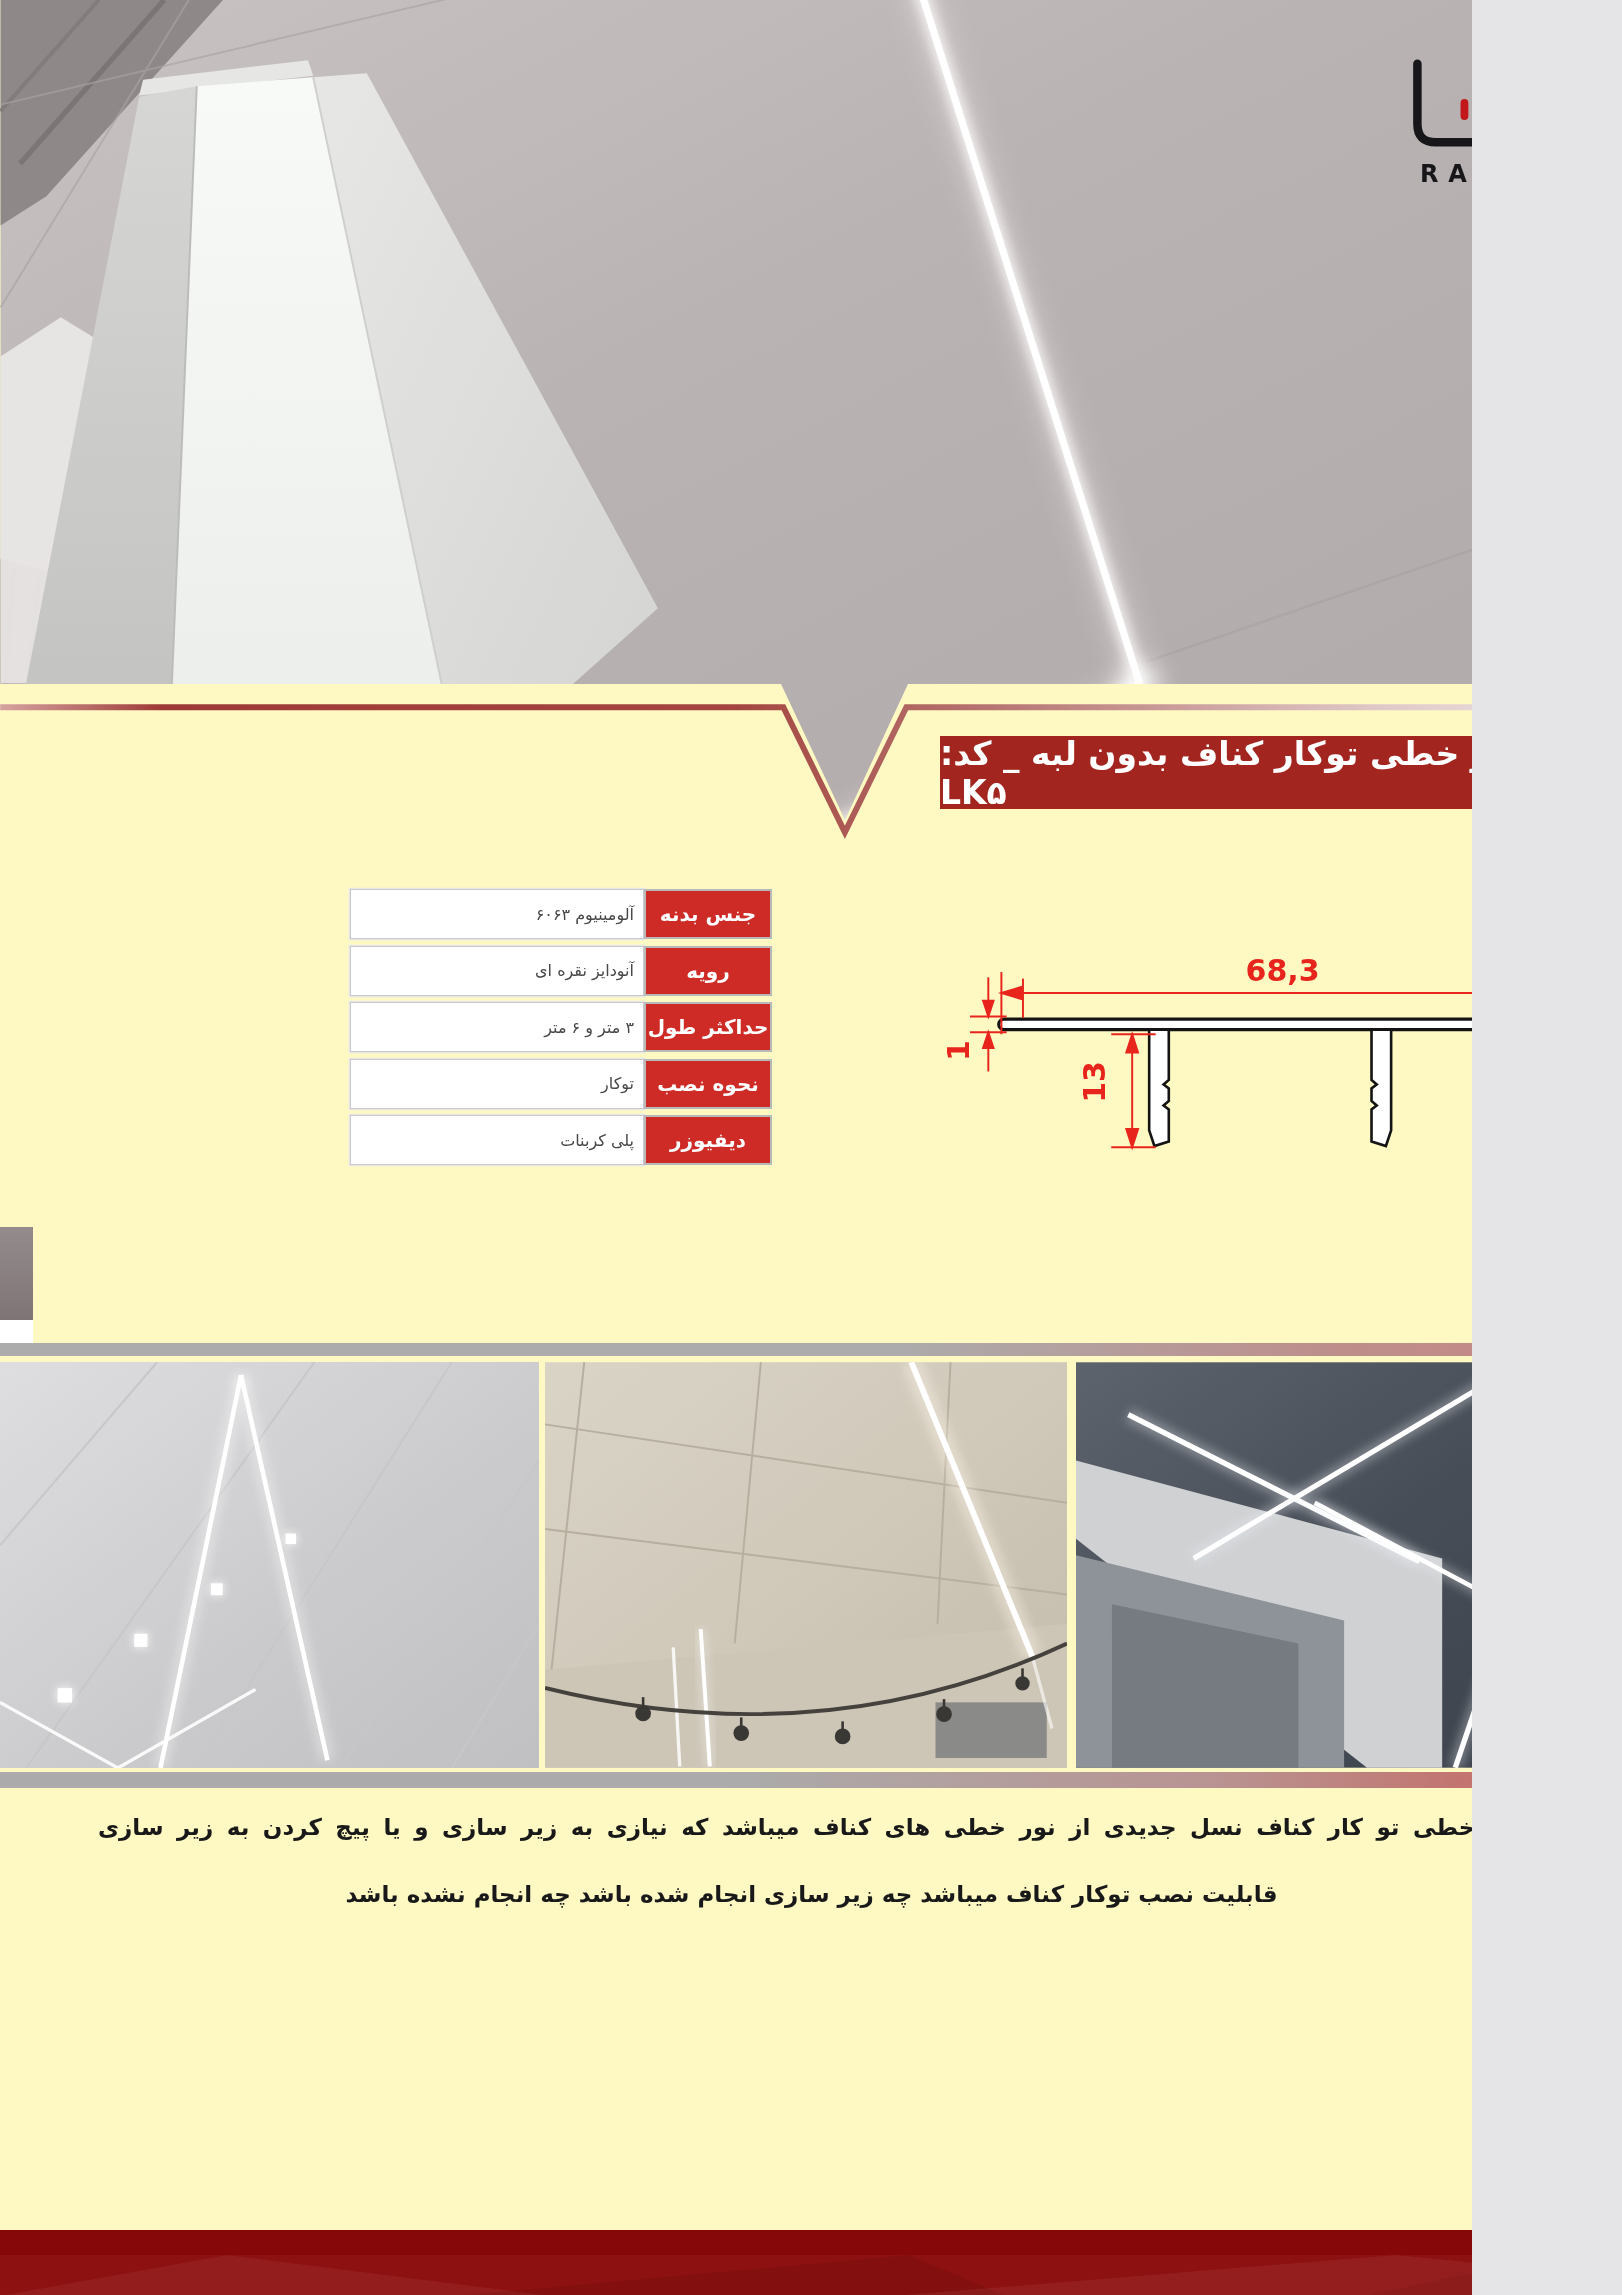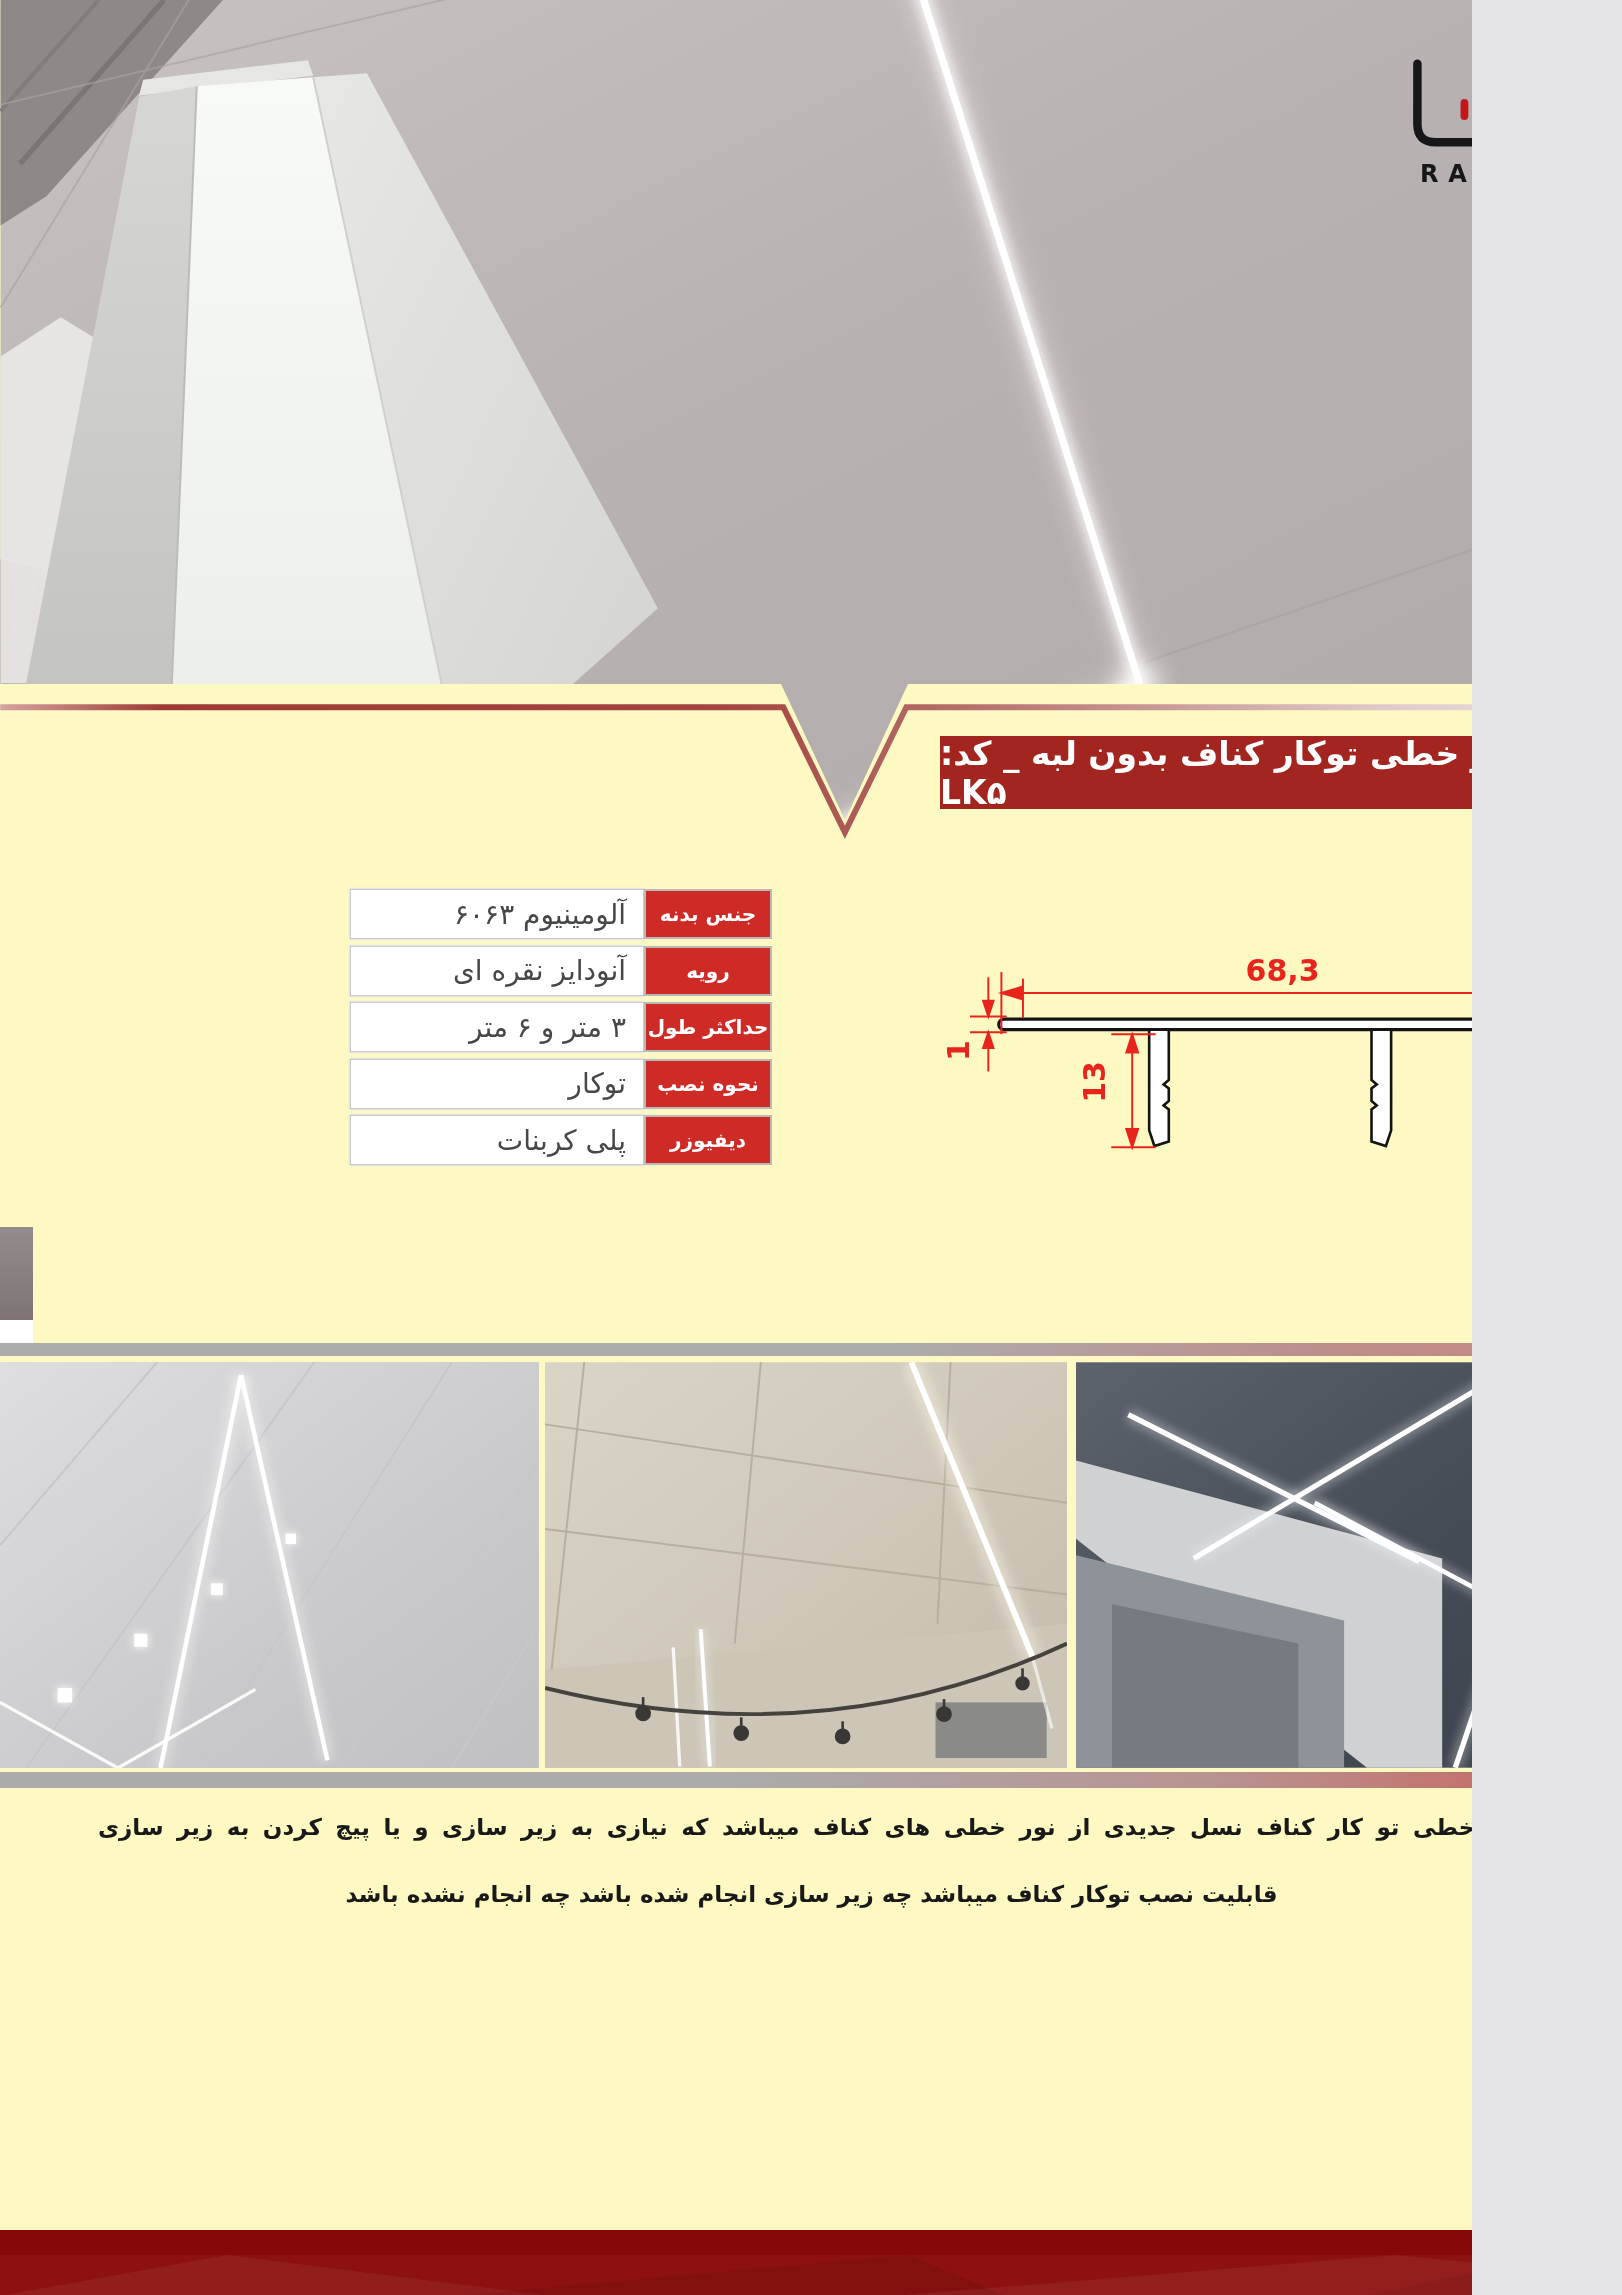--- a/index.html
+++ b/index.html
@@ -23,21 +23,21 @@
   
   .banner{position:absolute;left:940px;top:736px;width:682px;height:73px;background:#A2261F;
           color:#ffffff;font-size:33px;font-weight:bold;direction:rtl;text-align:left;
           display:flex;align-items:center;justify-content:flex-start;padding-right:22px;box-sizing:border-box;}
 
   
   .spec-table{position:absolute;left:350px;top:889px;width:433px;}
   .spec-row{display:flex;height:50px;margin-bottom:6.5px;}
   .spec-value{width:294px;height:50px;background:#ffffff;border:1.3px solid #C9C9CC;box-sizing:border-box;
               box-shadow:0 0 0 1.3px #E6E6E8;direction:rtl;color:#474747;
-              font-size:28px;display:flex;align-items:center;justify-content:flex-start;padding-right:17px;}
+              font-size:16px;display:flex;align-items:center;justify-content:flex-start;padding-right:9px;}
   .spec-label{width:128px;height:50px;margin-right:0;margin-left:0;background:#CE2B26;border:2.6px solid #B9B9B9;
               box-sizing:border-box;color:#ffffff;font-size:20px;font-weight:bold;direction:rtl;
               display:flex;align-items:center;justify-content:center;margin-inline-start:9.8px;}
   .spec-row{flex-direction:row;}
 
   
   .drawing{position:absolute;left:936px;top:913px;}
 
   
   .left-fragment{position:absolute;left:0;top:1227px;width:33px;height:94px;

